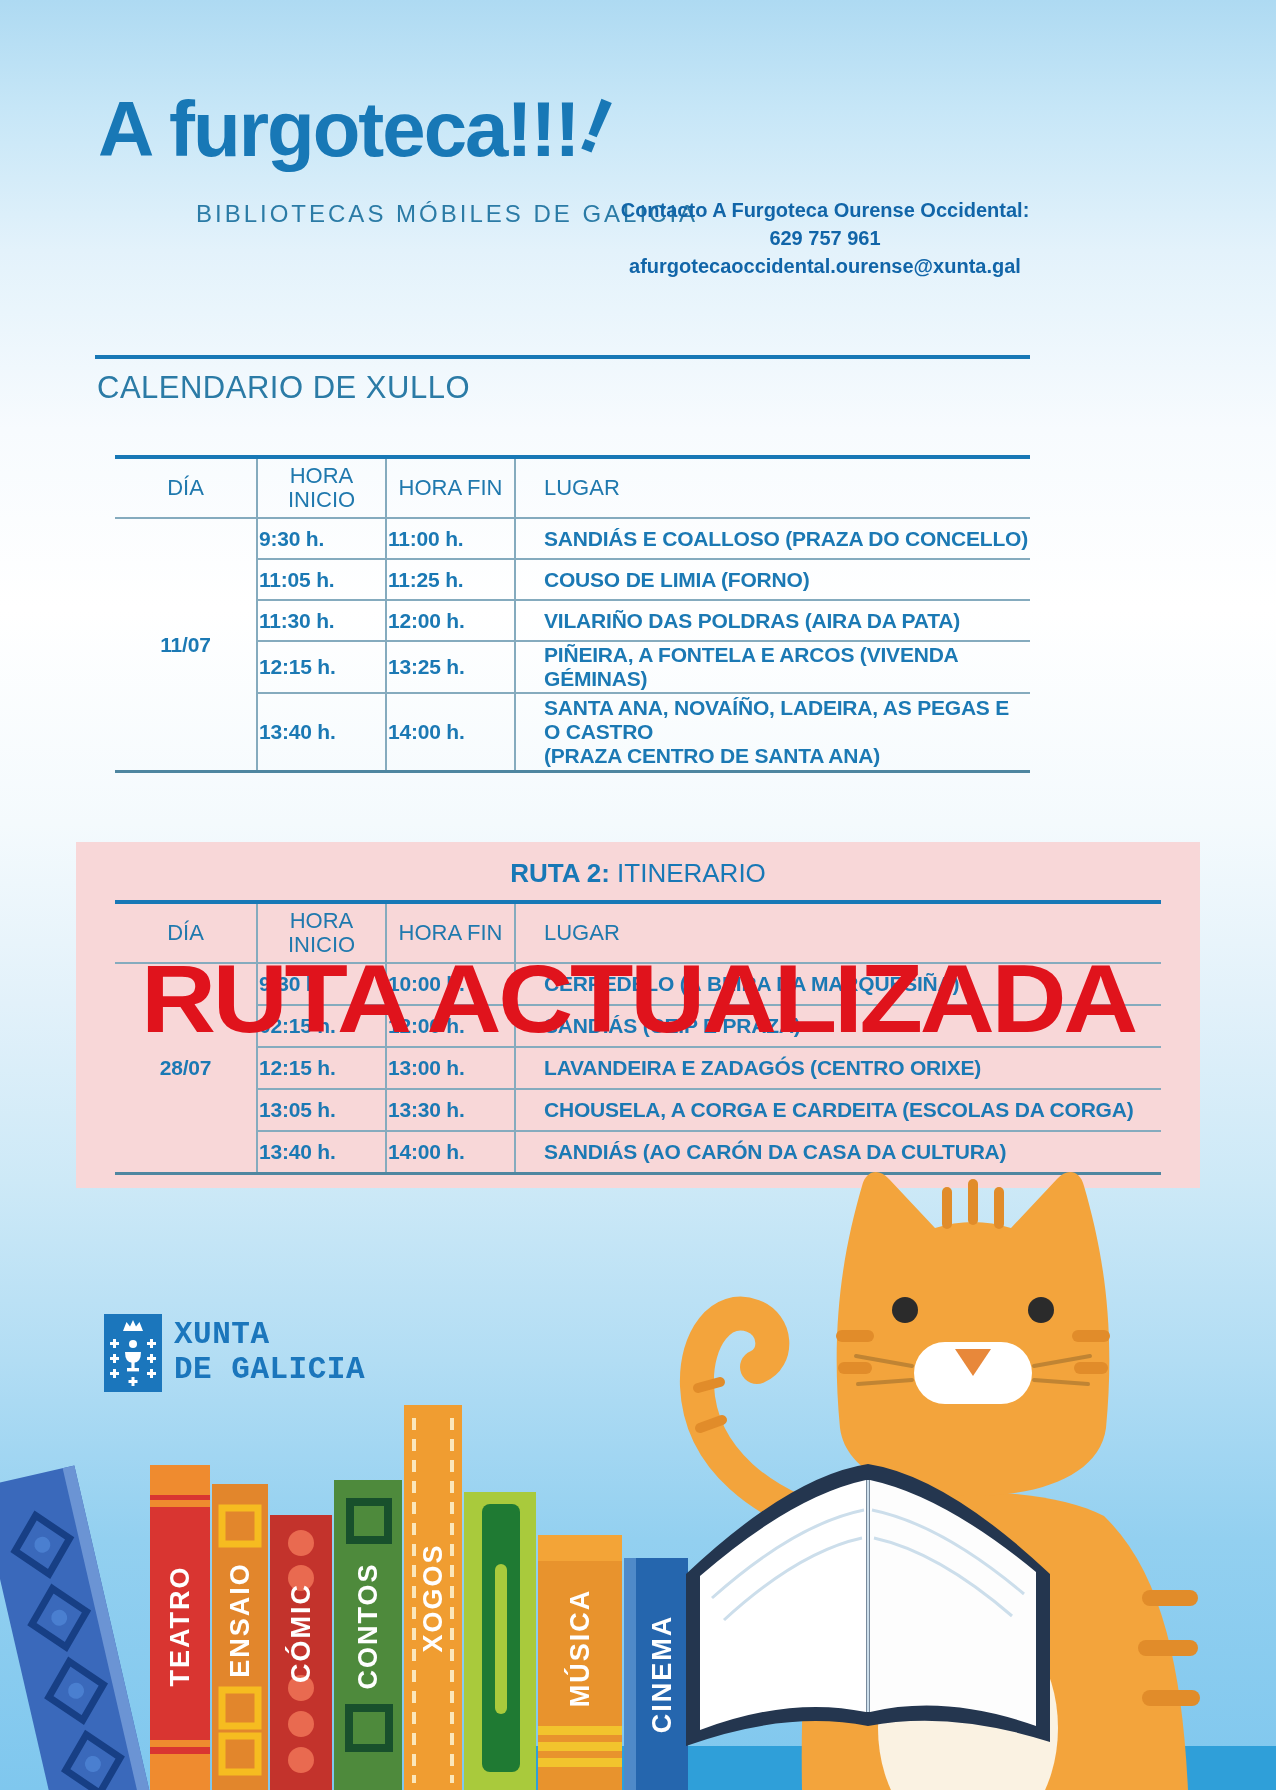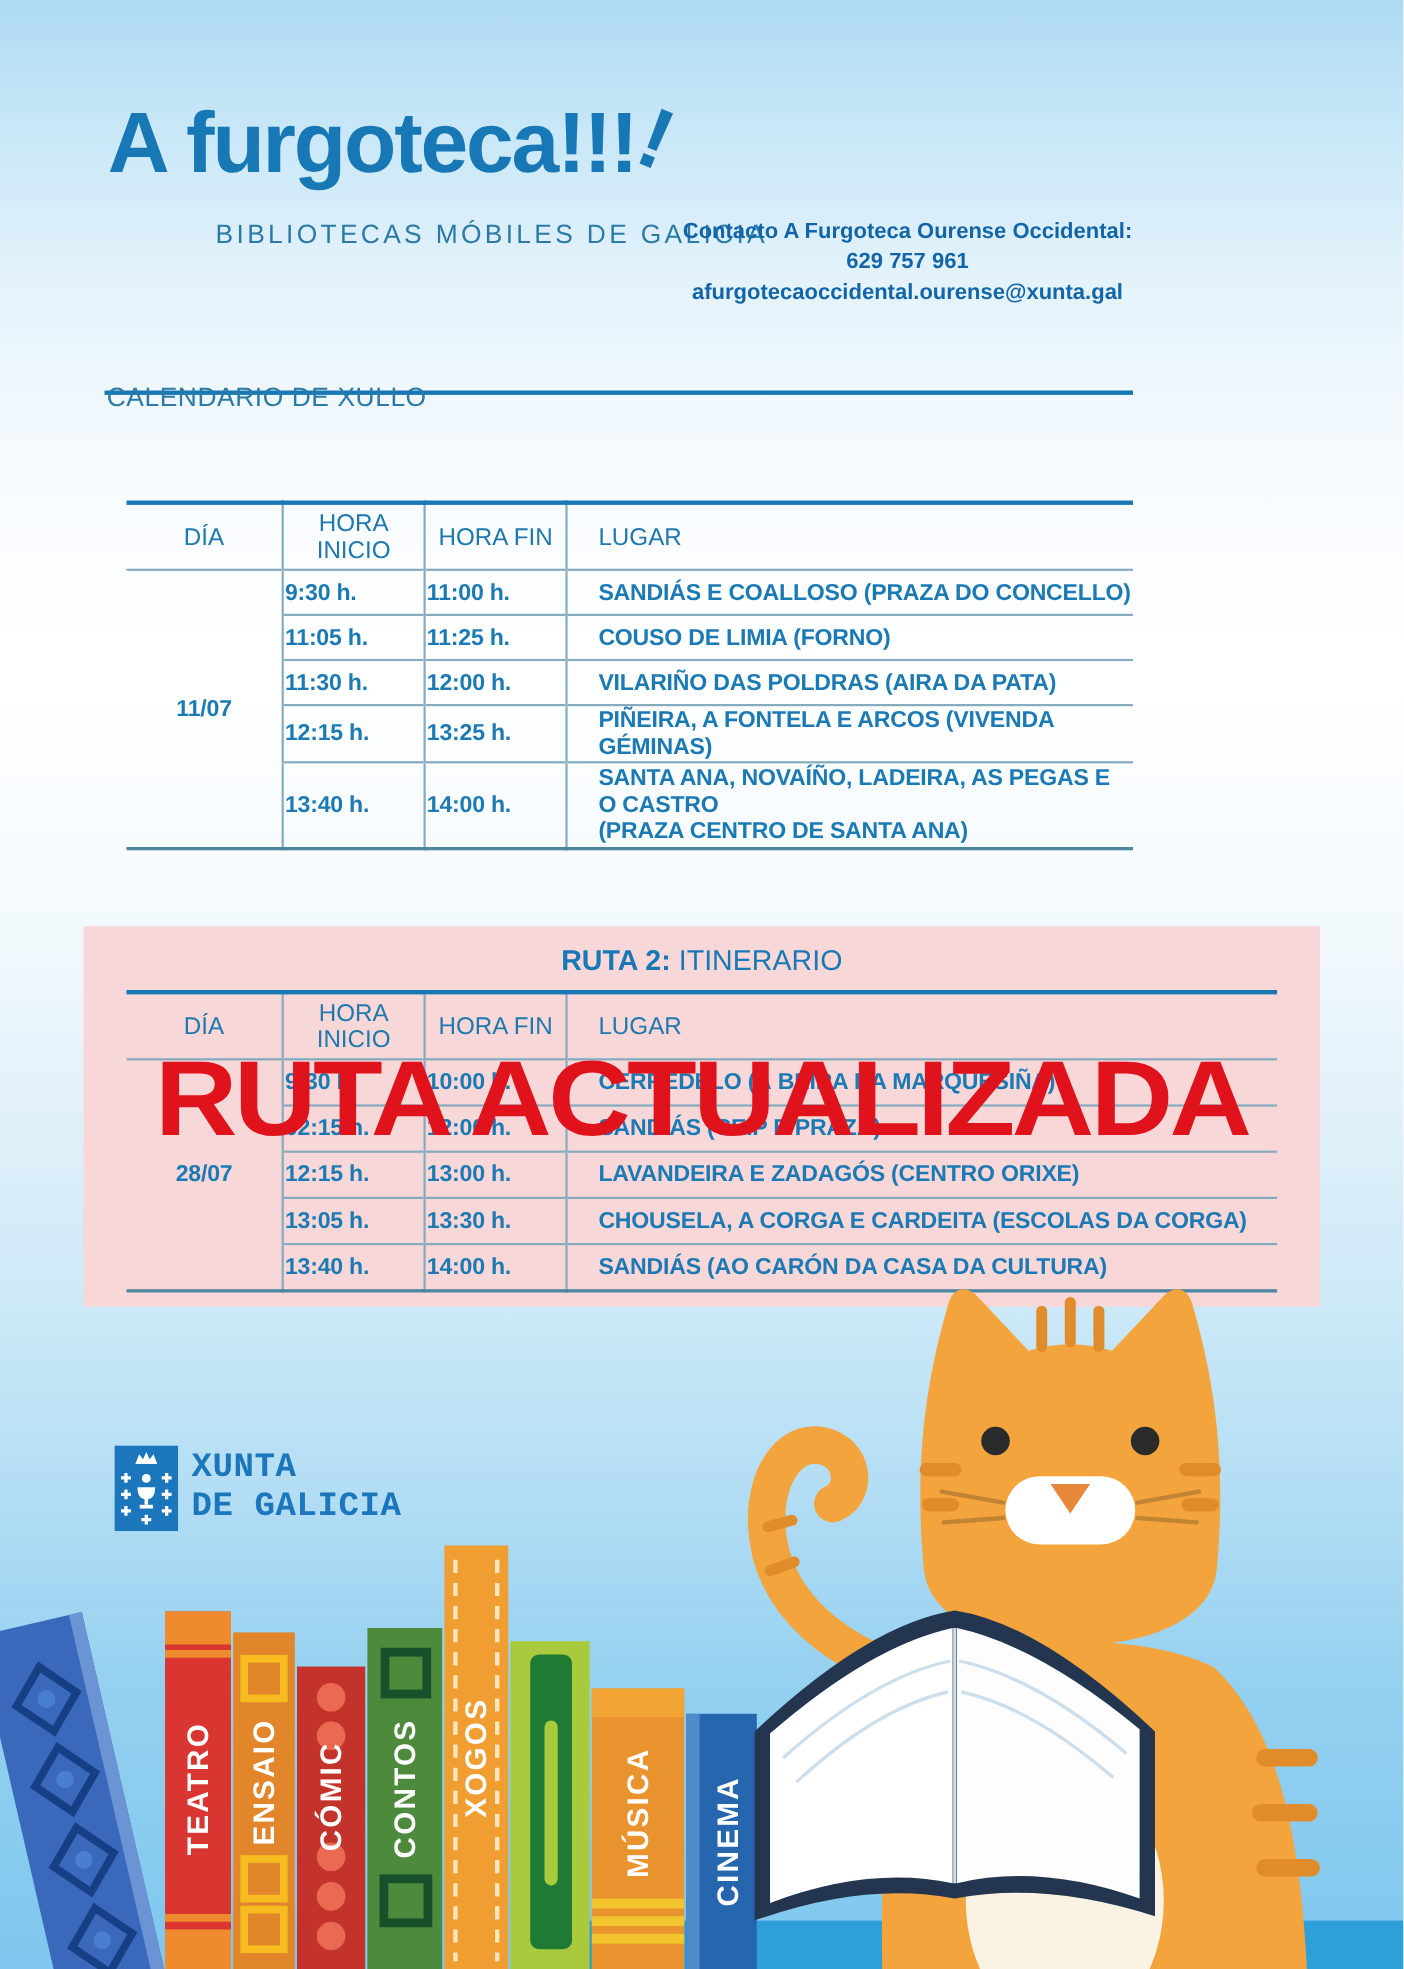--- a/index.html
+++ b/index.html
@@ -29,21 +29,21 @@
   }
   
   .location-title{
     position:absolute;left:95px;top:298px;
     font-size:44px;font-weight:bold;color:#1878b6;letter-spacing:-1px;white-space:nowrap;
   }
   .location-rule{
     position:absolute;left:95px;top:355px;width:935px;height:4px;background:#1878b6;
   }
   .calendar-label{
-    position:absolute;left:97px;top:348px;font-size:24px;color:#2b7ba6;letter-spacing:0.5px;
+    position:absolute;left:97px;top:370px;font-size:31px;color:#2b7ba6;letter-spacing:0.5px;
   }
   
   .route-title{font-size:26px;color:#1878b6;text-align:center;white-space:nowrap;}
   .route-title .strong{font-weight:bold;}
   .route1-title{position:absolute;left:115px;top:420px;width:915px;}
   
   table.sched{border-collapse:collapse;table-layout:fixed;}
   table.sched thead tr{border-top:4px solid #1878b6;border-bottom:2px solid #85abbe;}
   table.sched{border-bottom:3px solid #4e86a0;}
   table.sched th{

